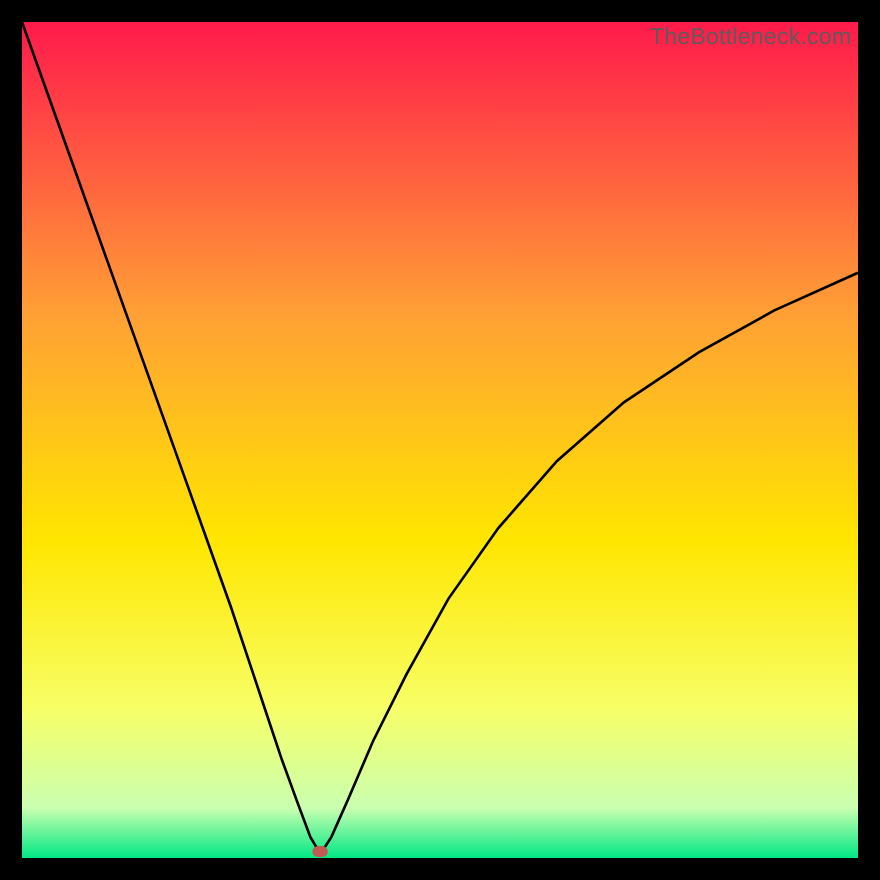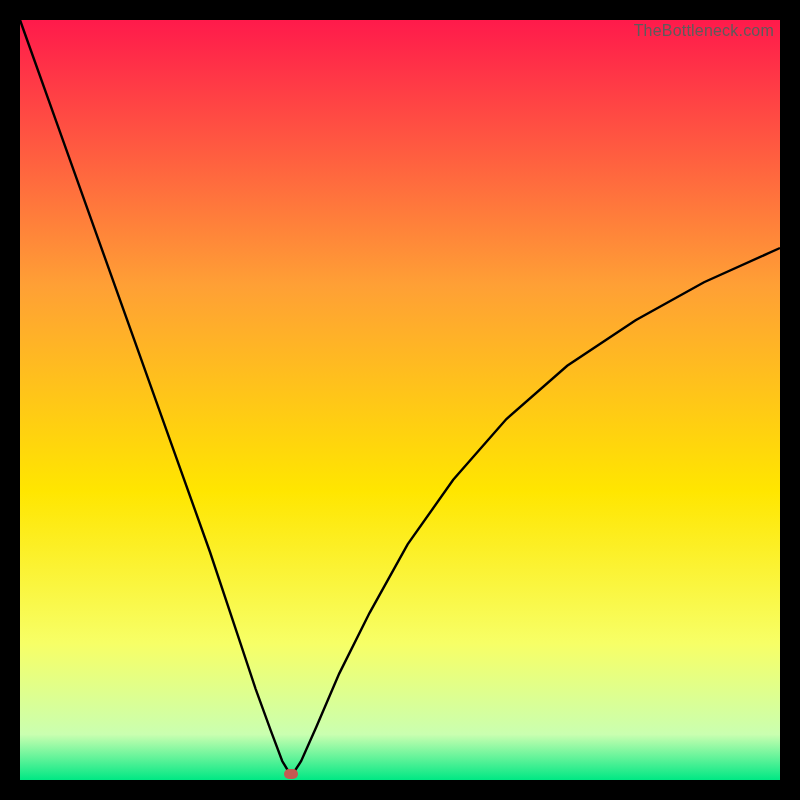--- a/index.html
+++ b/index.html
@@ -25,21 +25,21 @@
     top: 20px;
     width: 760px;
     height: 760px;
     
   }
   .attribution {
     position: absolute;
     top: 2px;
     right: 6px;
     color: #5c5c5c;
-    font-size: 16px;
+    font-size: 21px;
     font-weight: 500;
     letter-spacing: 0.2px;
   }
   svg.curve {
     position: absolute;
     left: 0;
     top: 0;
     width: 760px;
     height: 760px;
     overflow: visible;

